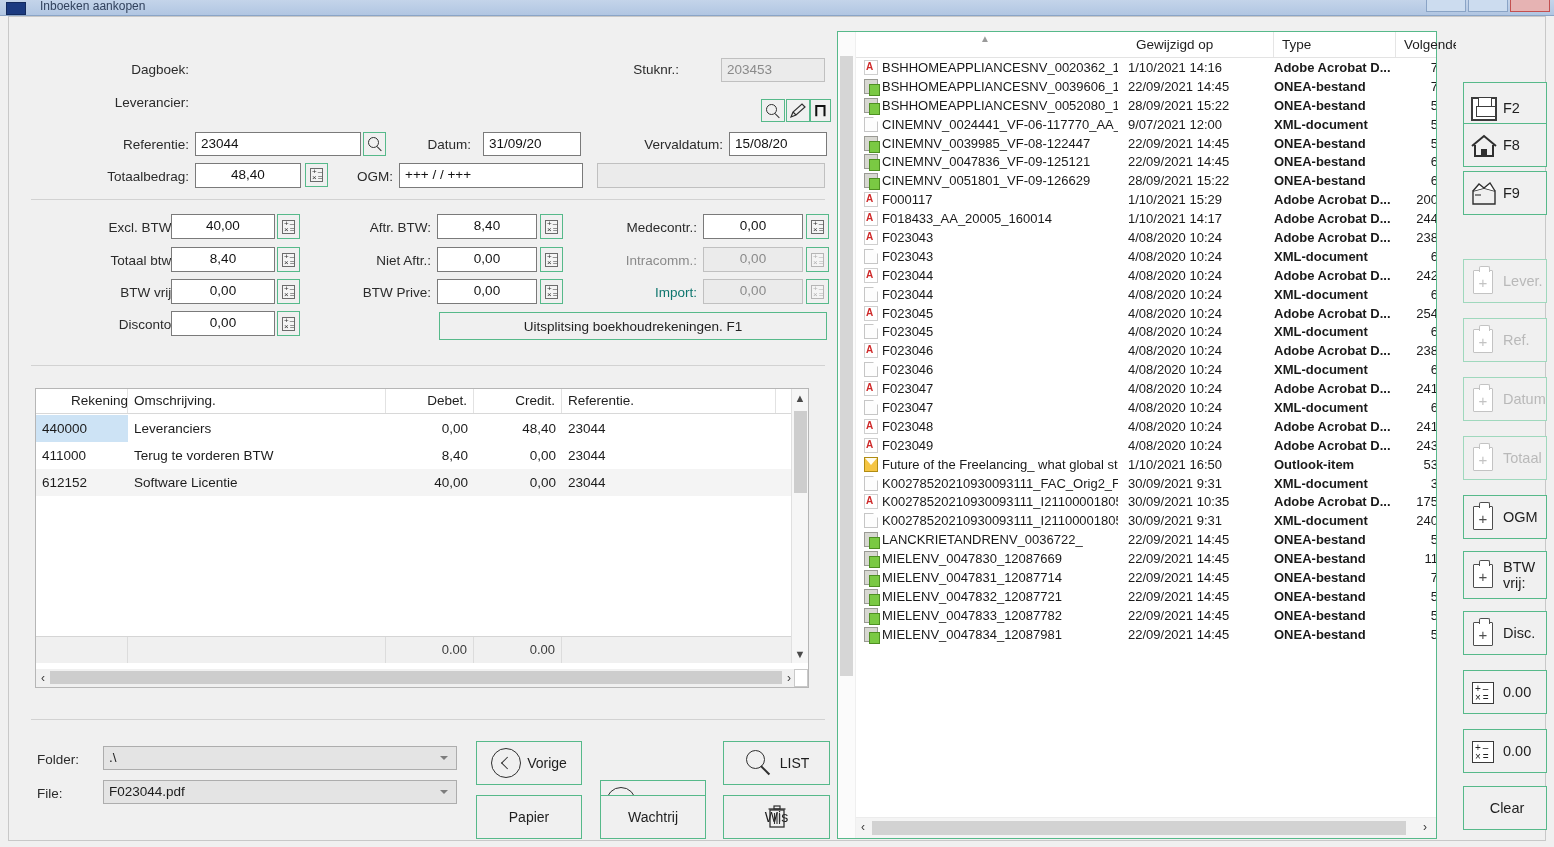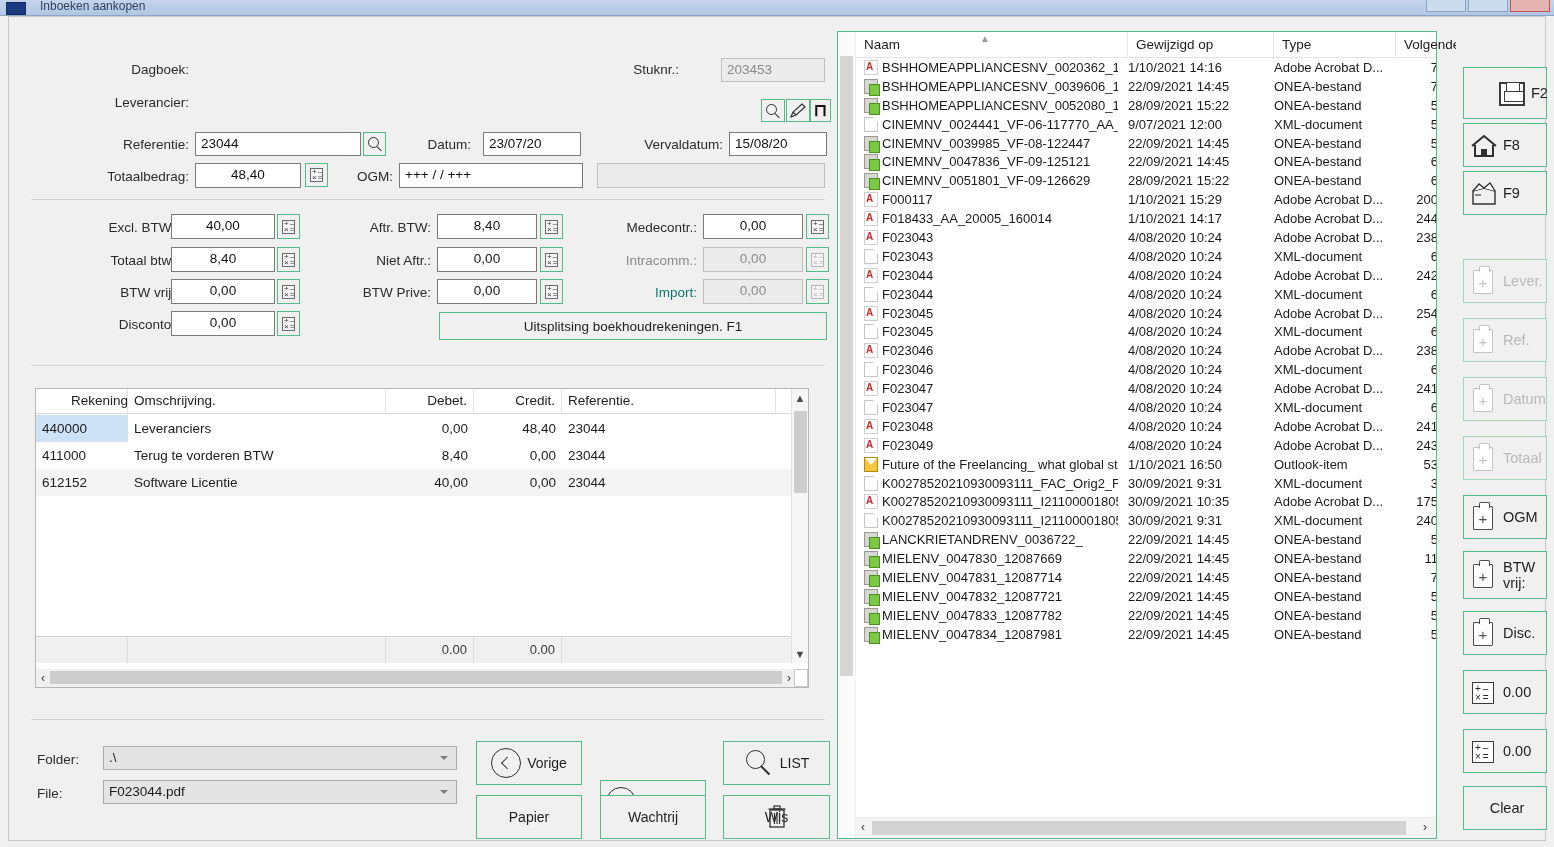--- a/index.html
+++ b/index.html
@@ -206,21 +206,21 @@
     position: absolute; top: 1px; font-size: 10px; color: #9a9a9a;
   }
   .ex-rows { position: absolute; left: 0; top: 26px; right: 0; bottom: 22px; overflow: hidden; }
   .exrow { position: relative; height: 18.9px; }
   .exc {
     position: absolute; top: 0; height: 19px; line-height: 19px;
     font-size: 13px; color: #1a1a1a; white-space: nowrap; overflow: hidden;
   }
   .exc.name { left: 26px; width: 236px; }
   .exc.mod  { left: 272px; width: 140px; }
-  .exc.type { left: 418px; width: 120px; }
+  .exc.type { left: 418px; width: 120px; font-weight: bold; }
   .exc.size { left: 540px; width: 42px; text-align: right; }
   .fico {
     position: absolute; left: 8px; top: 2px; width: 14px; height: 15px;
   }
   
   .fico.pdf { background: #ffffff; border: 1px solid #cfcfcf; }
   .fico.pdf::after {
     content: "A"; position: absolute; left: 1px; top: -1px;
     font-size: 10px; color: #cf2a2a; font-weight: bold; line-height: 14px;
   }
@@ -401,21 +401,21 @@
 
       <div class="lbl" style="left:40px; top:117px; width:140px;">Referentie:</div>
       <div class="fld" style="left:186px; top:115px; width:166px; height:24px;">23044</div>
       <div class="gbtn" style="left:354px; top:115px; width:23px; height:24px;">
         <span class="mag sm">
             <span class="lens"></span>
             <span class="hdl"></span>
           </span>
       </div>
       <div class="lbl" style="left:378px; top:117px; width:84px;">Datum:</div>
-      <div class="fld" style="left:474px; top:115px; width:98px; height:24px;">23/07/20</div>
+      <div class="fld" style="left:474px; top:115px; width:98px; height:24px;">31/09/20</div>
       <div class="lbl" style="left:588px; top:117px; width:126px;">Vervaldatum:</div>
       <div class="fld" style="left:720px; top:115px; width:98px; height:24px;">15/08/20</div>
 
       <div class="lbl" style="left:40px; top:149px; width:140px;">Totaalbedrag:</div>
       <div class="fld num" style="left:186px; top:146px; width:106px; height:25px;">48,40</div>
       <div class="gbtn" style="left:296px; top:146px; width:23px; height:24px;">
         <span class="calc-ico">
             <i>+–</i>
             <i>×=</i>
           </span>
@@ -624,21 +624,20 @@
         <span>Wis</span>
       </div>
     </div>
 
     <div class="explorer">
       <div class="ex-vscroll">
         <div class="ex-vthumb"></div>
       </div>
       <div class="ex-inner">
         <div class="ex-head">
-          <div class="exh" style="left:0px;   width:272px;">Naam</div>
           <div class="sortmark" style="left:124px;">▲</div>
           <div class="exh" style="left:272px; width:146px;">Gewijzigd op</div>
           <div class="exh" style="left:418px; width:122px;">Type</div>
           <div class="exh" style="left:540px; width:60px; border-right:none;">Volgende</div>
         </div>
         <div class="ex-rows" id="explorer-rows">
             <div class="exrow">
               <span class="fico pdf"></span>
               <span class="exc name">BSHHOMEAPPLIANCESNV_0020362_118408...</span>
               <span class="exc mod">1/10/2021 14:16</span>
@@ -858,21 +857,21 @@
           </div>
       </div>
       <div class="ex-hscroll">
         <div class="hsleft">‹</div>
         <div class="ex-hthumb"></div>
         <div class="hsright" style="right:4px;">›</div>
       </div>
     </div>
 
     <div class="toolbar" id="toolbar">
-        <div class="tbtn" style="top: 36px; height: 52px; padding-left: 28px;">
+        <div class="tbtn" style="top: 51px; height: 52px;">
           <span class="tb-ico-box">
             <span class="disk"></span>
           </span>
           <span class="ilab">F2</span>
         </div>
         <div class="tbtn" style="top: 92px; height: 44px;">
           <span class="tb-ico-box">
             <svg class="house" viewBox="0 0 28 24">
               <path d="M2 12 L14 2 L26 12" fill="none" stroke="#2f2f2f" stroke-width="2"></path>
               <path d="M5 11 L5 22 L23 22 L23 11" fill="none" stroke="#2f2f2f" stroke-width="2"></path>

